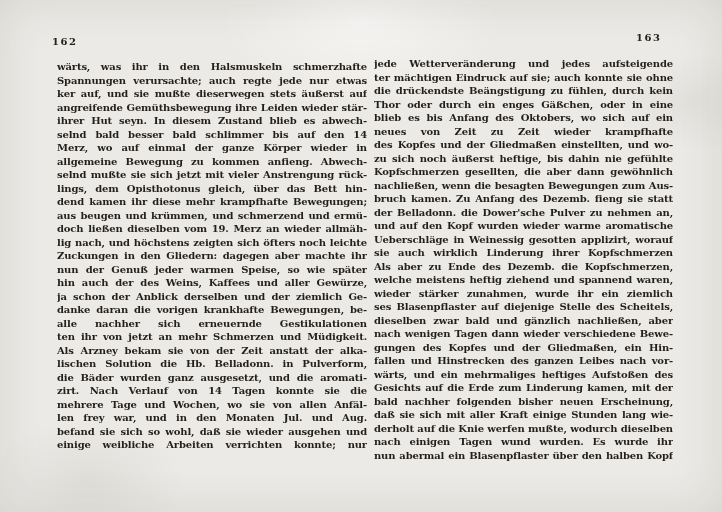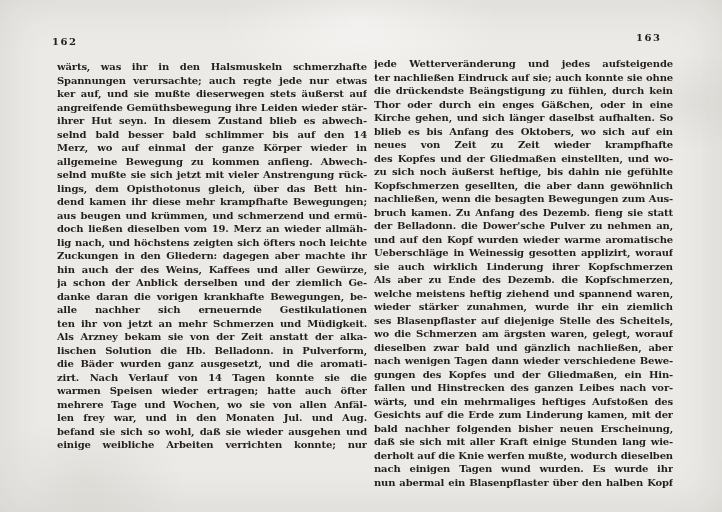--- a/index.html
+++ b/index.html
@@ -68,61 +68,59 @@
         <div class="line">selnd bald besser bald schlimmer bis auf den 14</div>
         <div class="line">Merz, wo auf einmal der ganze Körper wieder in</div>
         <div class="line">allgemeine Bewegung zu kommen anfieng. Abwech-</div>
         <div class="line">selnd mußte sie sich jetzt mit vieler Anstrengung rück-</div>
         <div class="line">lings, dem Opisthotonus gleich, über das Bett hin-</div>
         <div class="line">dend kamen ihr diese mehr krampfhafte Bewegungen;</div>
         <div class="line">aus beugen und krümmen, und schmerzend und ermü-</div>
         <div class="line">doch ließen dieselben vom 19. Merz an wieder allmäh-</div>
         <div class="line">lig nach, und höchstens zeigten sich öfters noch leichte</div>
         <div class="line">Zuckungen in den Gliedern: dagegen aber machte ihr</div>
+        <div class="line">nun der Genuß jeder warmen Speise, so wie später</div>
         <div class="line">hin auch der des Weins, Kaffees und aller Gewürze,</div>
         <div class="line">ja schon der Anblick derselben und der ziemlich Ge-</div>
         <div class="line">danke daran die vorigen krankhafte Bewegungen, be-</div>
         <div class="line">alle nachher sich erneuernde Gestikulationen verursach-</div>
         <div class="line">ten ihr von jetzt an mehr Schmerzen und Müdigkeit.</div>
         <div class="line">Als Arzney bekam sie von der Zeit anstatt der alka-</div>
         <div class="line">lischen Solution die Hb. Belladonn. in Pulverform,</div>
         <div class="line">die Bäder wurden ganz ausgesetzt, und die aromati-</div>
         <div class="line">zirt. Nach Verlauf von 14 Tagen konnte sie die</div>
-        <div class="line">warmen Speisen wieder ertragen; hatte auch öfter</div>
         <div class="line">mehrere Tage und Wochen, wo sie von allen Anfäl-</div>
         <div class="line">len frey war, und in den Monaten Jul. und Aug.</div>
         <div class="line">befand sie sich so wohl, daß sie wieder ausgehen und</div>
         <div class="line">einige weibliche Arbeiten verrichten konnte; nur machte</div>
       </div>
   </div>
 
   <div class="page">
     <div class="page-number pn-right">163</div>
     <div class="text-block tb-right">
         <div class="line">jede Wetterveränderung und jedes aufsteigende Gewit-</div>
-        <div class="line">ter nachließen Eindruck auf sie; auch konnte sie ohne</div>
+        <div class="line">ter mächtigen Eindruck auf sie; auch konnte sie ohne</div>
         <div class="line">die drückendste Beängstigung zu fühlen, durch kein</div>
         <div class="line">Thor oder durch ein enges Gäßchen, oder in eine</div>
-        <div class="line">Kirche gehen, und sich länger daselbst aufhalten. So</div>
         <div class="line">blieb es bis Anfang des Oktobers, wo sich auf ein</div>
         <div class="line">neues von Zeit zu Zeit wieder krampfhafte Bewegungen</div>
         <div class="line">des Kopfes und der Gliedmaßen einstellten, und wo-</div>
         <div class="line">zu sich noch äußerst heftige, bis dahin nie gefühlte</div>
         <div class="line">Kopfschmerzen gesellten, die aber dann gewöhnlich</div>
         <div class="line">nachließen, wenn die besagten Bewegungen zum Aus-</div>
         <div class="line">bruch kamen. Zu Anfang des Dezemb. fieng sie statt</div>
         <div class="line">der Belladonn. die Dower'sche Pulver zu nehmen an,</div>
         <div class="line">und auf den Kopf wurden wieder warme aromatische</div>
         <div class="line">Ueberschläge in Weinessig gesotten applizirt, worauf</div>
         <div class="line">sie auch wirklich Linderung ihrer Kopfschmerzen fühlte.</div>
         <div class="line">Als aber zu Ende des Dezemb. die Kopfschmerzen,</div>
         <div class="line">welche meistens heftig ziehend und spannend waren,</div>
         <div class="line">wieder stärker zunahmen, wurde ihr ein ziemlich gros-</div>
         <div class="line">ses Blasenpflaster auf diejenige Stelle des Scheitels,</div>
-        <div class="line">wo die Schmerzen am ärgsten waren, gelegt, worauf</div>
         <div class="line">dieselben zwar bald und gänzlich nachließen, aber</div>
         <div class="line">nach wenigen Tagen dann wieder verschiedene Bewe-</div>
         <div class="line">gungen des Kopfes und der Gliedmaßen, ein Hin-</div>
         <div class="line">fallen und Hinstrecken des ganzen Leibes nach vor-</div>
         <div class="line">wärts, und ein mehrmaliges heftiges Aufstoßen des</div>
         <div class="line">Gesichts auf die Erde zum Linderung kamen, mit der</div>
         <div class="line">bald nachher folgenden bisher neuen Erscheinung,</div>
         <div class="line">daß sie sich mit aller Kraft einige Stunden lang wie-</div>
         <div class="line">derholt auf die Knie werfen mußte, wodurch dieselben</div>
         <div class="line">nach einigen Tagen wund wurden. Es wurde ihr</div>

